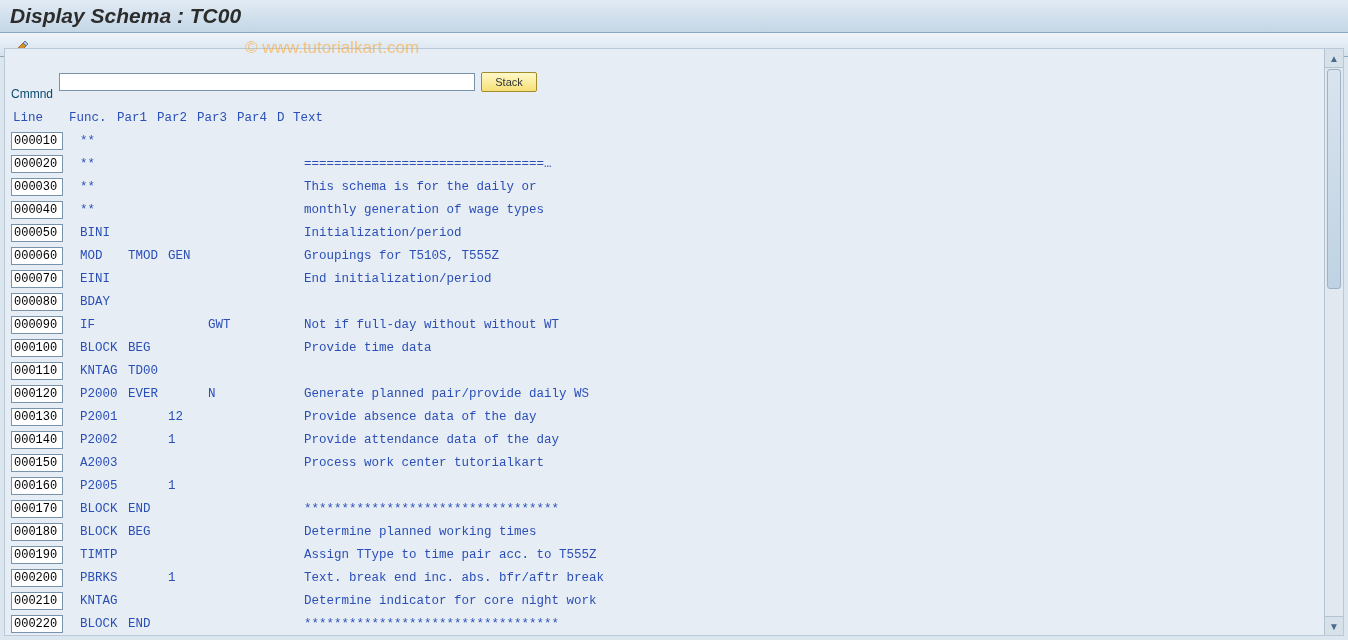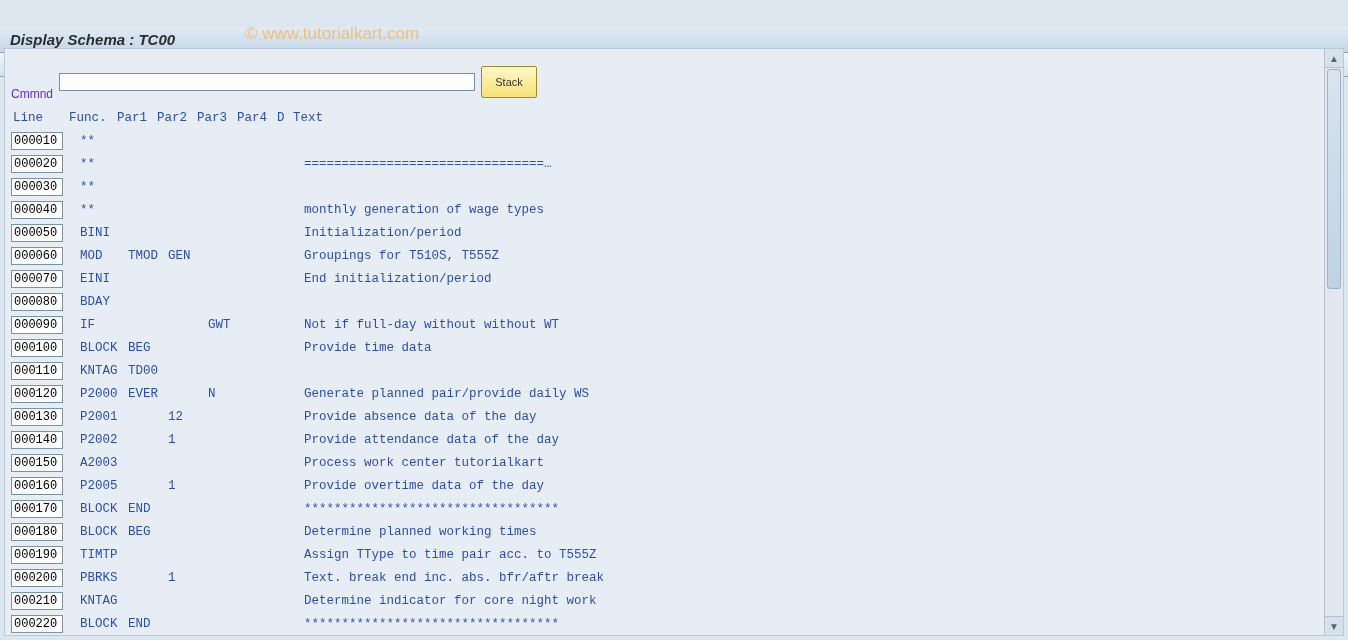--- a/index.html
+++ b/index.html
@@ -10,25 +10,24 @@
     font-family: Arial, Helvetica, sans-serif;
     font-size: 12px;
     background: #dbe6ef;
     overflow: hidden;
     position: relative;
   }
   .titlebar {
     background: linear-gradient(#e1ebf4, #c4d6e6);
     border-bottom: 1px solid #8ba6bf;
     padding: 4px 10px;
-    font-size: 15px;
+    font-size: 21px;
     font-weight: bold;
     font-style: italic;
     color: #2c2c2c;
-    margin-top: 27px;
   }
   .toolbar {
     background: linear-gradient(#eef4f9, #d5e2ee);
     border-bottom: 1px solid #8ba6bf;
     padding: 4px 8px;
     height: 24px;
     box-sizing: border-box;
   }
   .tool-btn {
     display: inline-flex;
@@ -36,21 +35,21 @@
     justify-content: center;
     width: 26px;
     height: 18px;
     border: 1px solid transparent;
     border-radius: 3px;
     cursor: pointer;
   }
   .tool-btn svg { display: block; }
   .watermark {
     position: absolute;
-    top: 24px;
+    top: 38px;
     left: 245px;
     color: rgba(255,160,30,0.55);
     font-size: 17px;
     font-family: Arial, sans-serif;
     pointer-events: none;
     z-index: 50;
   }
   .body-area {
     position: absolute;
     top: 48px;
@@ -70,35 +69,35 @@
     padding: 14px 6px 6px 6px;
     box-sizing: border-box;
   }
   .cmd-row {
     display: flex;
     align-items: center;
     gap: 6px;
     margin-bottom: 10px;
   }
   .cmd-label {
-    color: #6d28d9;
+    color: #0c4a6e;
     font-size: 12px;
     margin-top: 24px;
   }
   .cmd-input {
     width: 416px;
     height: 18px;
     border: 1px solid #7a93ac;
     background: #fff;
     font-size: 12px;
     padding: 0 2px;
     box-sizing: border-box;
   }
   .stack-btn {
-    height: 32px;
+    height: 20px;
     min-width: 56px;
     background: linear-gradient(#fff9c9,#f6e076);
     border: 1px solid #a38b2c;
     border-radius: 2px;
     font-size: 11px;
     color: #333;
     cursor: pointer;
     padding: 0 12px;
   }
   .header-row {
@@ -224,20 +223,21 @@
           <span class="text-cell">================================…</span>
         </div>
         <div class="data-row">
           <span class="line-cell"><input class="line-input" type="text" value="000030" style=""></span>
           <span class="func-cell">**</span>
           <span class="par-cell"></span>
           <span class="par-cell"></span>
           <span class="par-cell"></span>
           <span class="par-cell"></span>
           <span class="d-cell"></span>
+          <span class="text-cell">This schema is for the daily or</span>
         </div>
         <div class="data-row">
           <span class="line-cell"><input class="line-input" type="text" value="000040" style=""></span>
           <span class="func-cell">**</span>
           <span class="par-cell"></span>
           <span class="par-cell"></span>
           <span class="par-cell"></span>
           <span class="par-cell"></span>
           <span class="d-cell"></span>
           <span class="text-cell">monthly generation of wage types</span>
@@ -351,21 +351,20 @@
           <span class="text-cell">Process work center tutorialkart</span>
         </div>
         <div class="data-row">
           <span class="line-cell"><input class="line-input" type="text" value="000160" style=""></span>
           <span class="func-cell">P2005</span>
           <span class="par-cell"></span>
           <span class="par-cell">1</span>
           <span class="par-cell"></span>
           <span class="par-cell"></span>
           <span class="d-cell"></span>
-          <span class="text-cell">Provide overtime data of the day</span>
         </div>
         <div class="data-row">
           <span class="line-cell"><input class="line-input" type="text" value="000170" style=""></span>
           <span class="func-cell">BLOCK</span>
           <span class="par-cell">END</span>
           <span class="par-cell"></span>
           <span class="par-cell"></span>
           <span class="par-cell"></span>
           <span class="d-cell"></span>
           <span class="text-cell">**********************************</span>

